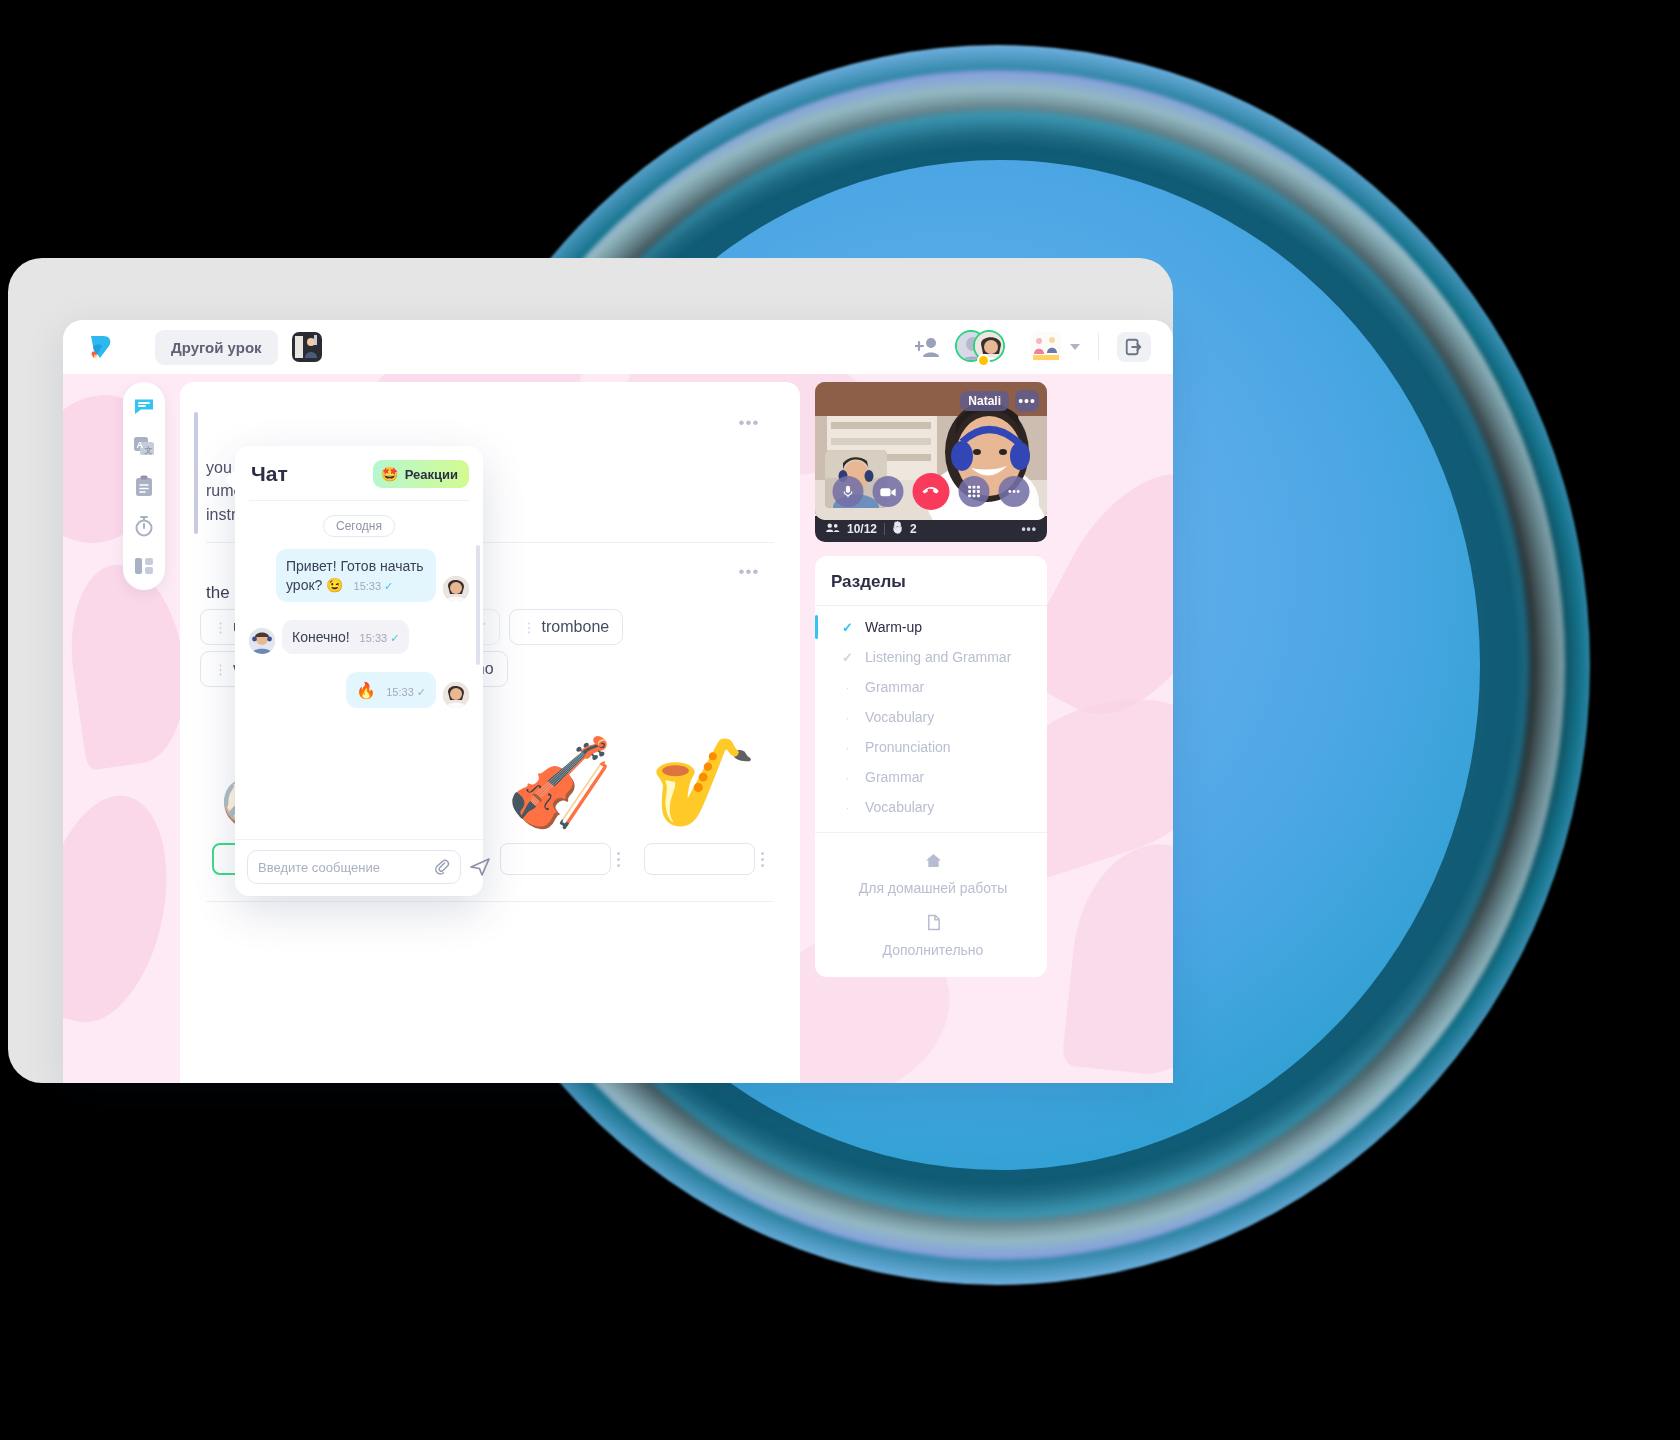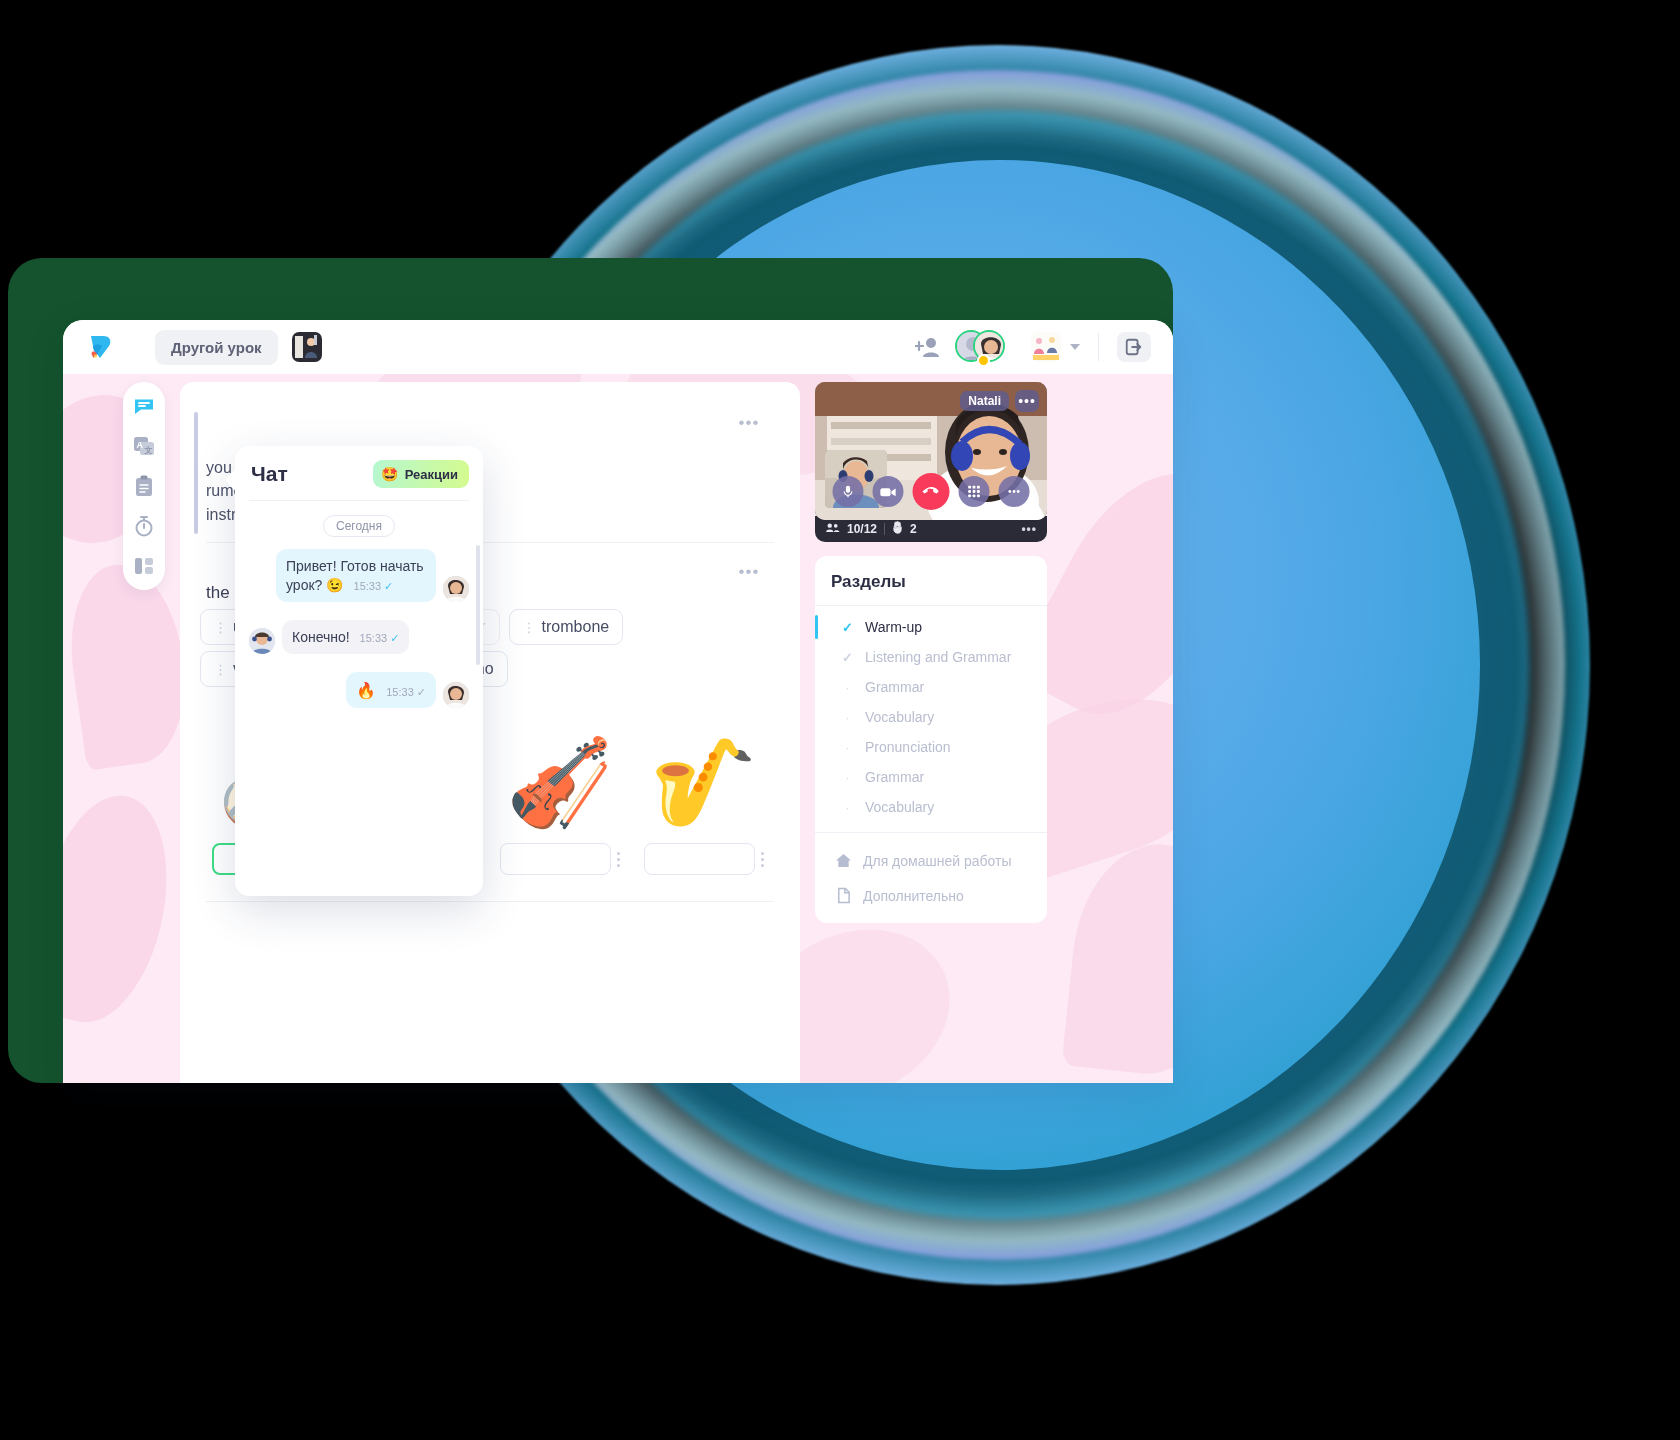--- a/index.html
+++ b/index.html
@@ -41,21 +41,21 @@
         filter: blur(3px); }
   .g-inner { left: 520px; top: 160px; width: 960px; height: 1010px;
         background: radial-gradient(circle at 45% 40%,
           rgba(120,195,255,0.85) 0%,
           rgba(90,185,255,0.8) 50%,
           rgba(60,190,250,0.7) 80%,
           rgba(50,190,250,0.55) 100%); }
 
   
   #frame { position: absolute; left: 8px; top: 258px; width: 1165px; height: 825px;
-           background: #14532d; border-radius: 34px; }
+           background: #e5e5e5; border-radius: 34px; }
 
   #window { position: absolute; left: 55px; top: 62px; width: 1110px; height: 763px;
             background: #ffffff; border-radius: 20px 20px 0 0; overflow: hidden;
             box-shadow: 0 10px 40px rgba(20,40,80,0.10); }
 
   
   #topbar { height: 54px; display: flex; align-items: center; padding: 0 22px;
             background: #fff; position: relative; z-index: 6; }
   .logo { width: 30px; height: 30px; position: relative; flex: 0 0 auto; }
   .chip-btn { margin-left: 40px; background: #f0f1f5; color: #5f6276; border: 0;
@@ -207,21 +207,21 @@
   .sec.done { color: #b9bed0; }
   .sec.current { color: #2c2f45; }
   .sec.current::before { content: ""; position: absolute; left: -16px; top: 3px; bottom: 3px;
                          width: 3px; background: #32c5f4; border-radius: 2px; }
   .mk { width: 13px; text-align: center; font-size: 13px; flex: 0 0 13px; }
   .mk.blue { color: #32c5f4; font-weight: 700; }
   .mk.grey { color: #cfd4e1; font-weight: 700; }
   .mk.dot { color: #dcdfe8; }
   .panel-sep2 { height: 1px; background: #eef0f5; margin: 10px -16px; }
   .link-row { display: flex; align-items: center; gap: 11px; padding: 9px 0 9px 4px;
-              font-size: 14px; color: #b9bed0; cursor: pointer; }
+              font-size: 14px; color: #b9bed0; cursor: pointer; flex-direction: column; }
   .link-ic { width: 17px; height: 17px; flex: 0 0 17px; }
 </style>
 </head>
 <body>
 
 <div id="stage">
   <div class="glow g1"></div>
   <div class="glow g2"></div>
   <div class="glow g3"></div>
   <div class="glow g-inner"></div>
@@ -516,20 +516,35 @@
                   <path d="M5 10 C5 2 21 2 21 11 L19 18 L7 18 Z" fill="#3a2f2c"></path>
                   <circle cx="13" cy="12" r="6" fill="#e8b894"></circle>
                   <path d="M3 26 C3 19 23 19 23 26 Z" fill="#fbfbfb"></path>
                 </svg>
               </div>
             </div>
 
             <div class="chat-sb"></div>
           </div>
 
+          <div class="chat-foot">
+            <div class="inp">
+              <input type="text" placeholder="Введите сообщение" style="">
+              <span class="clip">
+                <svg viewBox="0 0 16 16" width="16" height="16">
+                  <path d="M10.5 4 L5.5 9 a2.2 2.2 0 0 0 3 3 l5-5 a3.4 3.4 0 0 0-4.8-4.8 L3 7.2 a4.6 4.6 0 0 0 6.5 6.5" fill="none" stroke="#9aa1b5" stroke-width="1.5" stroke-linecap="round"></path>
+                </svg>
+              </span>
+            </div>
+            <span class="send">
+              <svg viewBox="0 0 22 22" width="22" height="22">
+                <path d="M2 11 L20 3 L13 19 L10.5 12.5 Z" fill="none" stroke="#8b92a8" stroke-width="1.7" stroke-linejoin="round"></path>
+              </svg>
+            </span>
+          </div>
         </div>
 
         <div id="right">
           <div class="video">
             <div class="vbg">
               <svg viewBox="0 0 232 150" width="232" height="150" preserveAspectRatio="xMidYMid slice">
                 <rect width="232" height="150" fill="#cdbdb0"></rect>
                 <rect x="0" y="0" width="232" height="34" fill="#8d5f48"></rect>
                 <rect x="12" y="34" width="110" height="64" fill="#efe7dd"></rect>
                 <rect x="16" y="40" width="100" height="7" fill="#cbbfb2"></rect>

